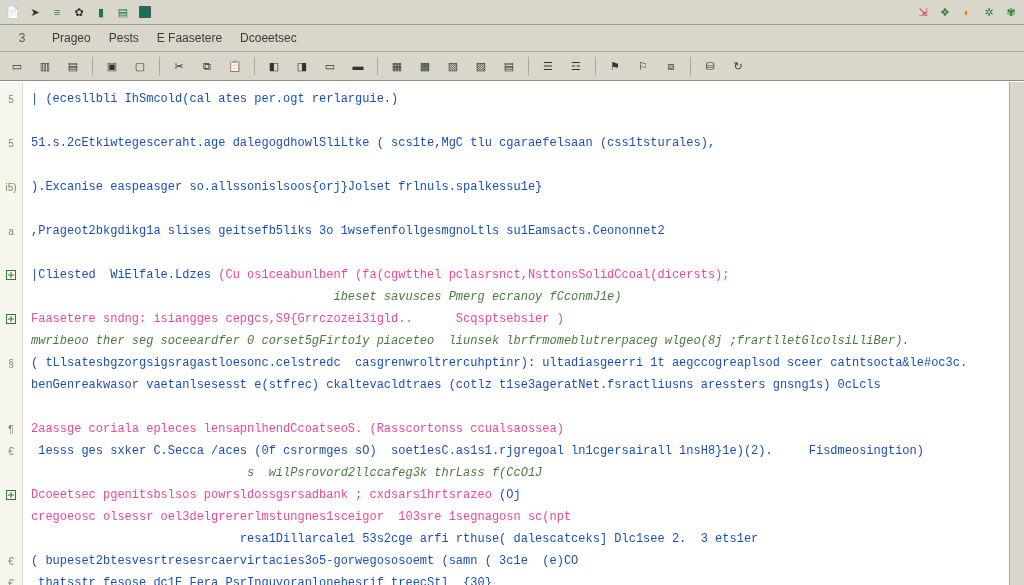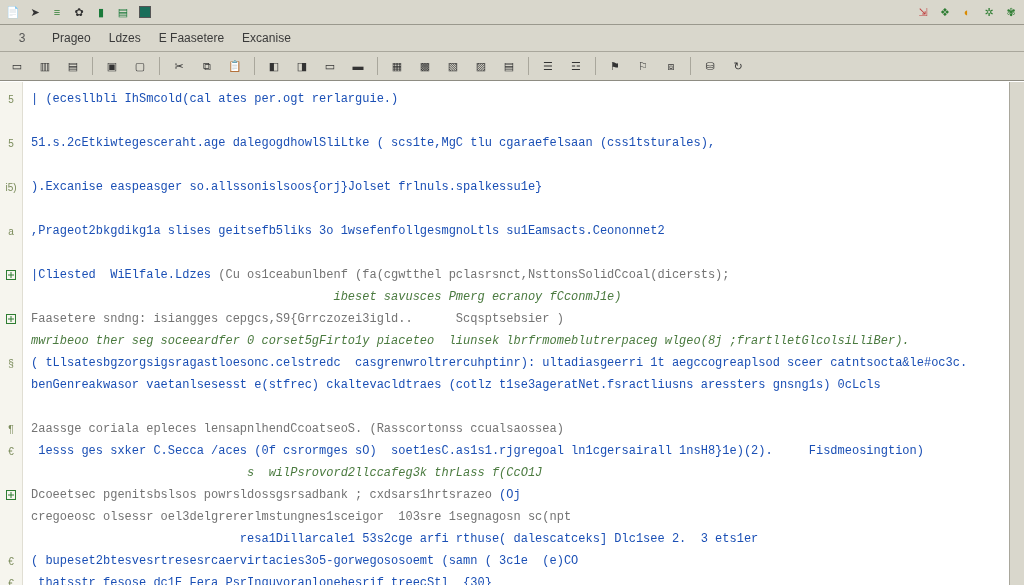--- a/index.html
+++ b/index.html
@@ -18,21 +18,21 @@
   .sep{width:1px;height:18px;background:#a9a79c;margin:0 2px;}
   
   .workarea{flex:1;display:flex;background:#fff;border-top:1px solid #fff;overflow:hidden;}
   .gutter{width:22px;background:#f6f5ee;border-right:1px solid #e0ded3;padding-top:6px;}
   .gutter .g{height:22px;display:flex;align-items:center;justify-content:center;font-size:10px;color:#7a8b5a;}
   .gutter .g.box{color:#2e7d32;}
   .gutter .g svg{width:10px;height:10px;}
   .editor{flex:1;padding:6px 10px 10px 8px;overflow:hidden;font-family:"Lucida Console","Courier New",monospace;font-size:12px;line-height:22px;color:#2b2b2b;white-space:pre;}
   .editor .ln{height:22px;}
   .editor .kw{color:#1a4fb5;}
-  .editor .fn{color:#737373;}
+  .editor .fn{color:#ec4899;}
   .editor .cm{color:#4a7a3f;font-style:italic;text-align:right;}
   .sidestub{width:14px;background:#d9d7cc;border-left:1px solid #a9a79c;}
   
   .sq{width:10px;height:10px;display:inline-block;border:1px solid #555;}
 </style>
 </head>
 <body>
 
 <div class="app">
 
@@ -53,23 +53,23 @@
       <span class="ts-icon" style="color:#2e7d32">❖</span>
       <span class="ts-icon" style="color:#d98a00">◐</span>
       <span class="ts-icon" style="color:#2e7d32">✲</span>
       <span class="ts-icon" style="color:#2e7d32">✾</span>
     </div>
   </div>
 
   <div class="crumbbar">
     <span class="num">3</span>
     <span class="crumb">Prageo</span>
-    <span class="crumb">Ldzes</span>
+    <span class="crumb">Pests</span>
     <span class="crumb">E Faasetere</span>
-    <span class="crumb">Excanise</span>
+    <span class="crumb">Dcoeetsec</span>
   </div>
 
   <div class="toolbar" id="toolbar">
       <span class="tbtn">▭</span>
       <span class="tbtn">▥</span>
       <span class="tbtn">▤</span>
       <span class="sep"></span>
       <span class="tbtn">▣</span>
       <span class="tbtn">▢</span>
       <span class="sep"></span>

